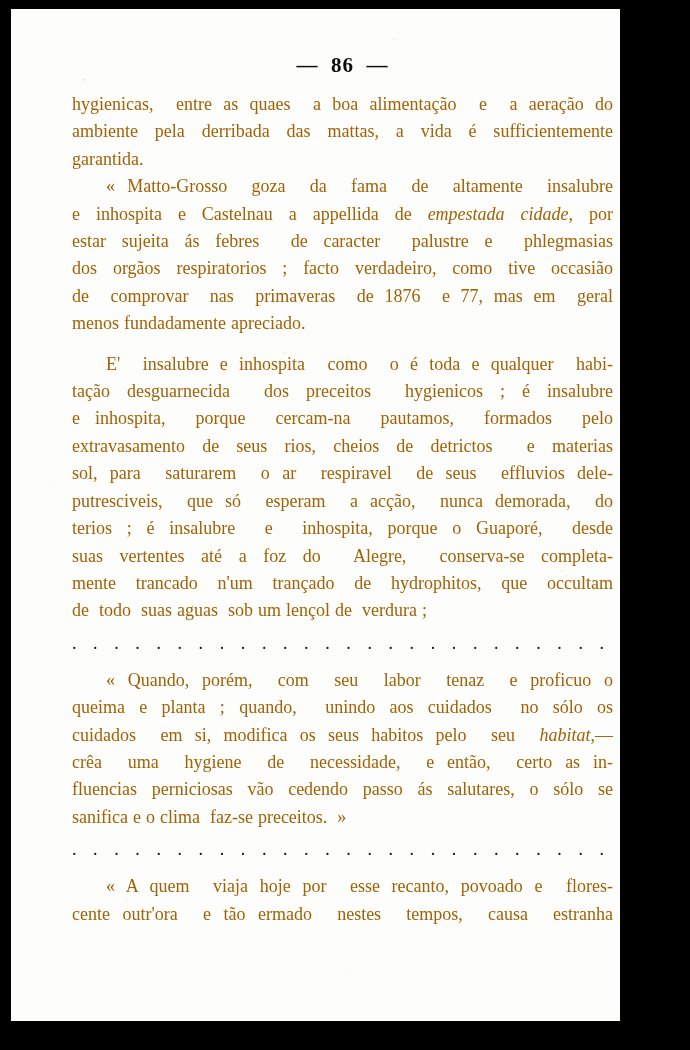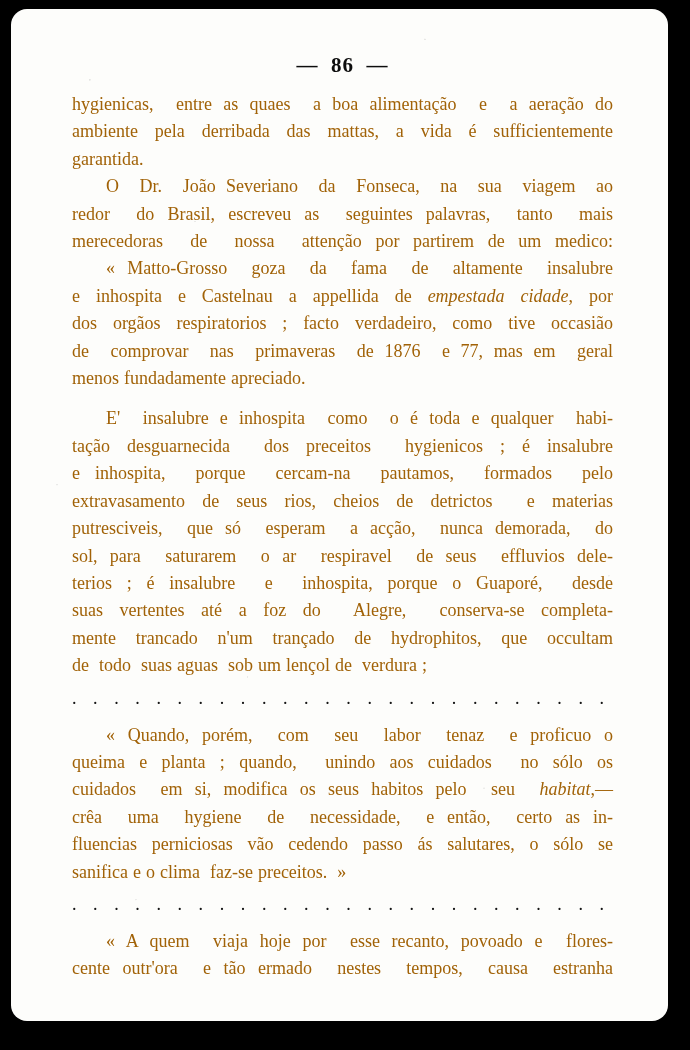--- a/index.html
+++ b/index.html
@@ -20,26 +20,25 @@
     height: 1050px;
     background: #000000;
     box-sizing: border-box;
   }
 
   
   .paper {
     position: absolute;
     left: 11px;
     top: 9px;
-    width: 657px;
+    width: 609px;
     height: 1012px;
     background: #fdfdfb;
     box-sizing: border-box;
     overflow: hidden;
-    border-radius: 16px;
   }
 
   
   .speckle {
     position: absolute;
     inset: 0;
     pointer-events: none;
     opacity: 0.5;
     background-image:
       radial-gradient(circle at 12% 7%, rgba(90,90,90,0.30) 0.6px, transparent 1.1px),
@@ -130,41 +129,37 @@
     <div class="content">
 
       <div class="page-number">—  86  —</div>
 
       <p class="para block-start">
         <span class="ln j">hygienicas,  entre as quaes  a boa alimentação  e  a aeração do</span>
         <span class="ln j">ambiente pela derribada das mattas, a vida é sufficientemente</span>
         <span class="ln last">garantida.</span>
       </p>
 
-      <p class="para">
-        <span class="ln j"><span class="first-line-indent"></span><span>O  Dr.  João Severiano  da  Fonseca,  na  sua  viagem  ao</span></span>
-        <span class="ln j">redor  do Brasil, escreveu as  seguintes palavras,  tanto  mais</span>
-        <span class="ln j">merecedoras  de  nossa  attenção por partirem de um medico:</span>
-      </p>
 
       <p class="para">
         <span class="ln j"><span class="first-line-indent"></span><span>« Matto-Grosso  goza  da  fama  de  altamente  insalubre</span></span>
         <span class="ln j">e inhospita e Castelnau a appellida de <em>empestada cidade</em>, por</span>
+        <span class="ln j">estar sujeita ás febres  de caracter  palustre e  phlegmasias</span>
         <span class="ln j">dos orgãos respiratorios ; facto verdadeiro, como tive occasião</span>
         <span class="ln j">de  comprovar  nas  primaveras  de 1876  e 77, mas em  geral</span>
         <span class="ln last">menos fundadamente apreciado.</span>
       </p>
 
       <p class="para block-start">
         <span class="ln j"><span class="first-line-indent"></span><span>E'  insalubre e inhospita  como  o é toda e qualquer  habi-</span></span>
         <span class="ln j">tação desguarnecida  dos preceitos  hygienicos ; é insalubre</span>
         <span class="ln j">e inhospita,  porque  cercam-na  pautamos,  formados  pelo</span>
         <span class="ln j">extravasamento de seus rios, cheios de detrictos  e materias</span>
+        <span class="ln j">sol, para  saturarem  o ar  respiravel  de seus  effluvios dele-</span>
         <span class="ln j">putresciveis,  que só  esperam  a acção,  nunca demorada,  do</span>
-        <span class="ln j">sol, para  saturarem  o ar  respiravel  de seus  effluvios dele-</span>
         <span class="ln j">terios ; é insalubre  e  inhospita, porque o Guaporé,  desde</span>
         <span class="ln j">suas vertentes até a foz do  Alegre,  conserva-se completa-</span>
         <span class="ln j">mente trancado n'um trançado de hydrophitos, que occultam</span>
         <span class="ln last">de  todo  suas aguas  sob um lençol de  verdura ;</span>
       </p>
 
       <div class="dot-rule">. . . . . . . . . . . . . . . . . . . . . . . . . . . . . . . . . . . . . . . . . . . . . . . . . . . . . . . . . . . . . . . . . . . . . . . . .</div>
 
       <p class="para block-start">
         <span class="ln j"><span class="first-line-indent"></span><span>« Quando, porém,  com  seu  labor  tenaz  e proficuo o</span></span>

